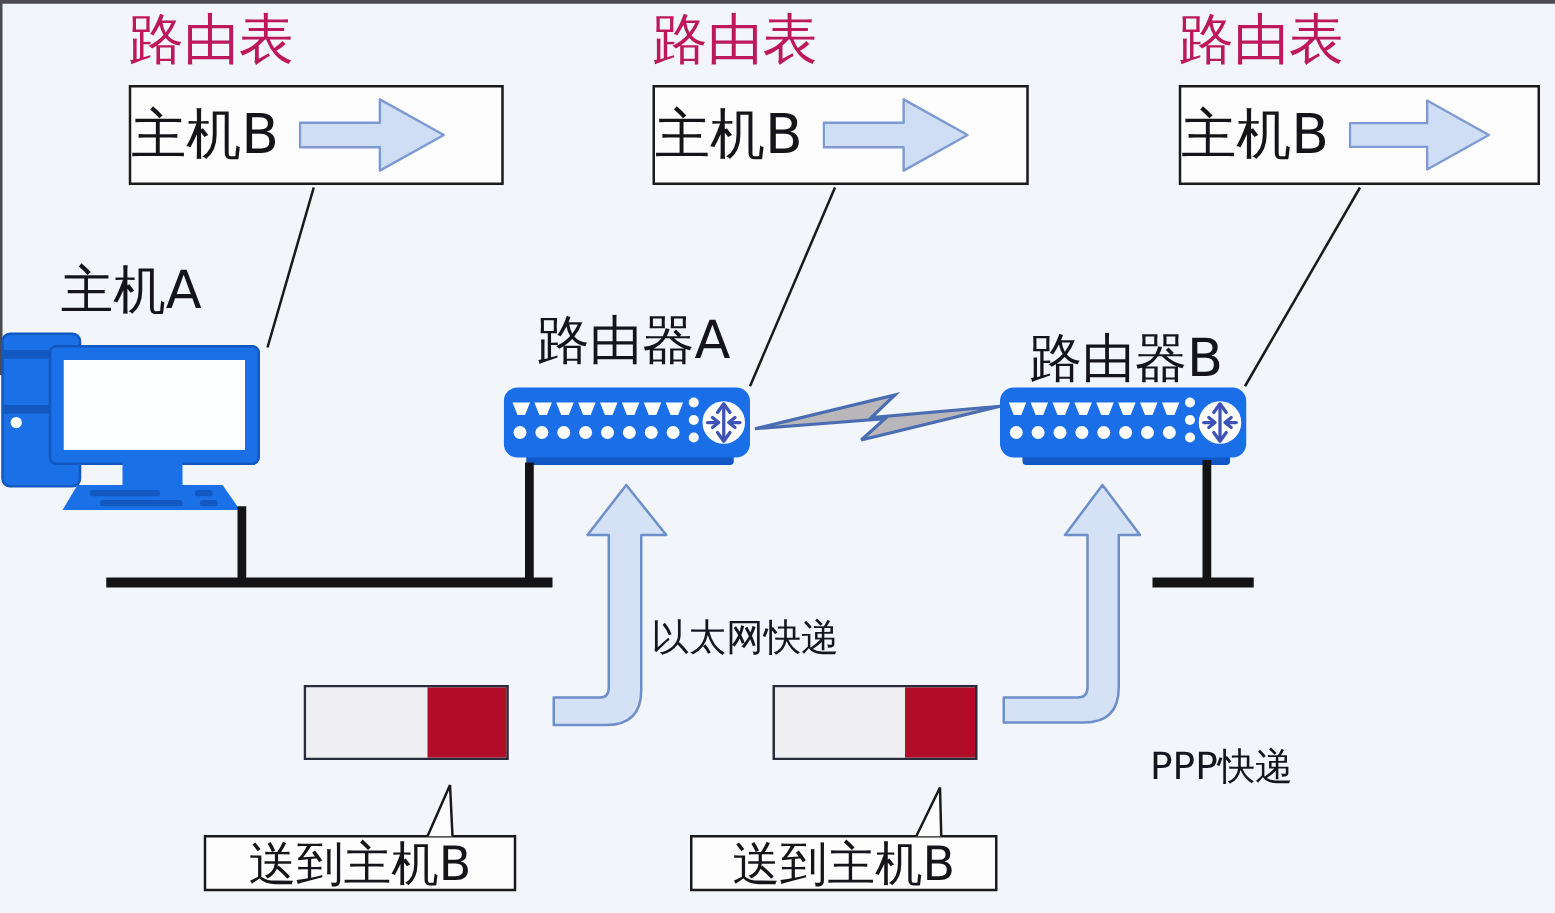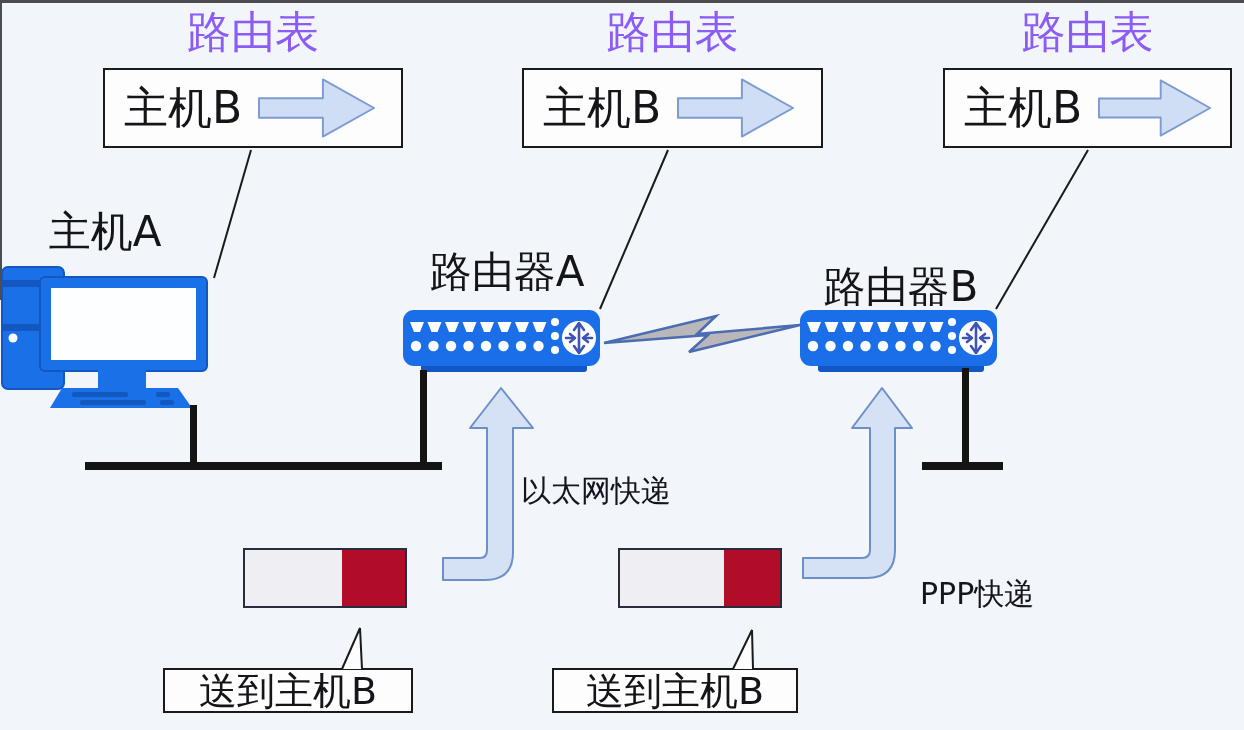--- a/index.html
+++ b/index.html
@@ -9,47 +9,47 @@
     background:#f2f5f9;
     overflow:hidden;
     font-family:"DejaVu Sans", sans-serif;
     color:#17171f;
   }
   .edge-top{position:absolute;left:0;top:0;width:1244px;height:3px;background:#4c4c50;}
   .edge-left{position:absolute;left:0;top:0;width:2px;height:300px;background:#4c4c50;}
 
   .rt-title{
     position:absolute;top:6px;height:52px;
-    font-size:44px;line-height:52px;text-align:center;
-    color:#8b5cf6;white-space:nowrap;
+    font-size:44px;line-height:52px;text-align:left;
+    color:#be185d;white-space:nowrap;
   }
   .rt-box{
     position:absolute;top:68px;height:80px;
     background:#fdfdfe;border:2px solid #1a1a1a;box-sizing:border-box;
-    display:flex;align-items:center;padding-left:19px;gap:16px;
+    display:flex;align-items:center;gap:16px;
   }
   .rt-entry{font-size:44px;line-height:44px;white-space:nowrap;color:#141419;}
   .rt-arrow{flex:0 0 auto;}
 
   .node-label{
     position:absolute;text-align:center;font-size:42px;line-height:48px;
     color:#141419;white-space:nowrap;
   }
   .abs{position:absolute;}
   .blackbar{position:absolute;background:#141414;}
 
   .packet{
     position:absolute;width:164px;height:60px;
     border:2px solid #2b2b3e;box-sizing:border-box;display:flex;
   }
   .pkt-data{flex:1;background:#efeef2;}
   .pkt-hdr{background:#b20d28;}
 
   .delivery-label{
-    position:absolute;font-size:30px;line-height:34px;color:#15151f;white-space:nowrap;
+    position:absolute;font-size:30px;line-height:34px;color:#15151f;white-space:nowrap;margin-top:20px;
   }
 
   .callout{
     position:absolute;top:668px;height:45px;
     background:#fdfdfe;border:2px solid #1a1a1a;box-sizing:border-box;
     display:flex;align-items:center;justify-content:center;
   }
   .callout-text{font-size:38px;line-height:40px;color:#141419;white-space:nowrap;}
 
   .overlay{position:absolute;left:0;top:0;z-index:6;pointer-events:none;}

